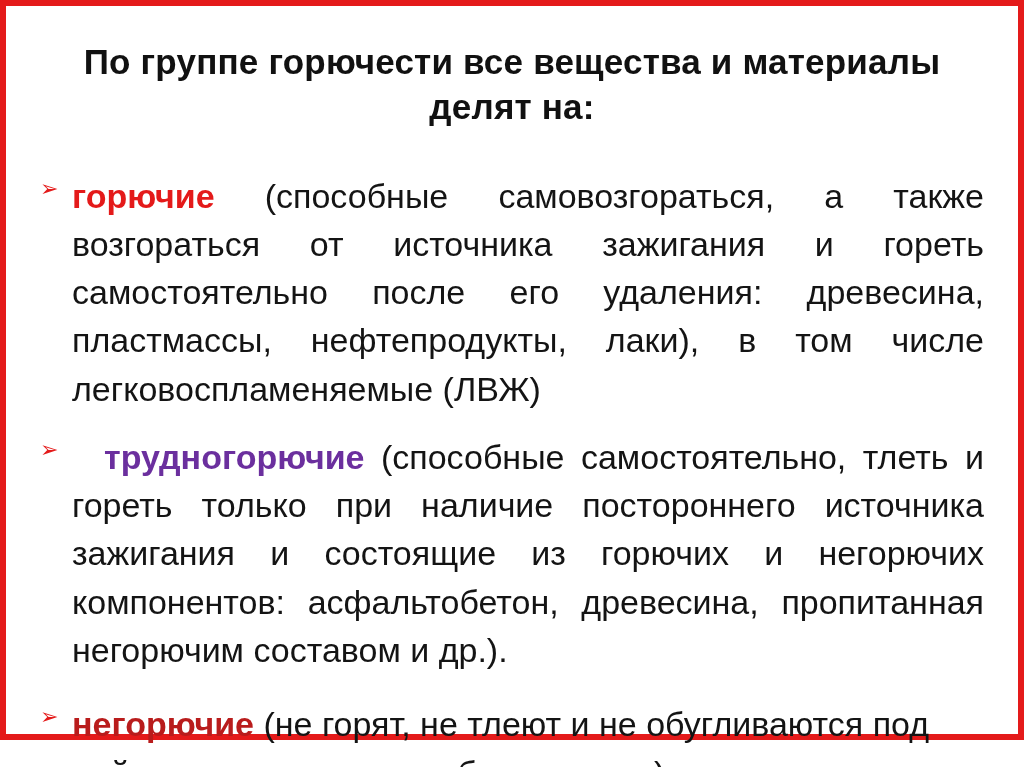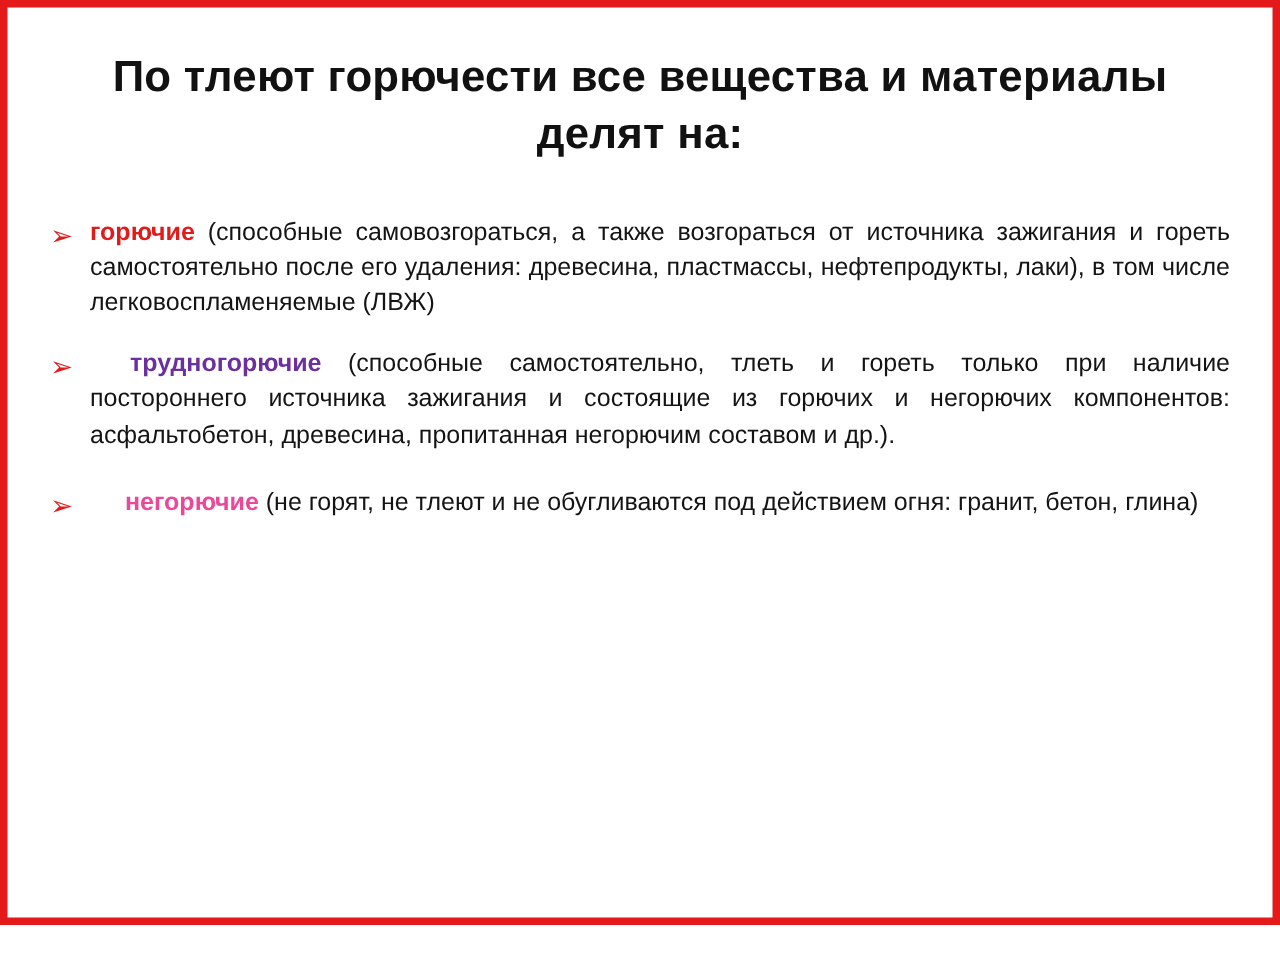--- a/index.html
+++ b/index.html
@@ -43,21 +43,21 @@
     flex: 0 0 auto;
     width: 32px;
     padding-top: 6px;
     font-size: 22px;
     line-height: 1;
     color: #e41a1a;
     text-align: left;
   }
   .bullet-text {
     flex: 1 1 auto;
-    font-size: 20px;
+    font-size: 34px;
     line-height: 1.42;
     color: #141414;
     text-align: justify;
     text-justify: inter-word;
   }
   .bullet-text.last-left {
     text-align: left;
   }
   .kw {
     font-weight: bold;
@@ -66,39 +66,39 @@
   .kw-purple { color: #6b2f9e; margin-left: 32px; }
   .kw-blue { color: #3b4fd8; }
   .spacer-b2 { margin-bottom: 26px; }
   .spacer-b3 { margin-bottom: 0; }
 </style>
 </head>
 <body>
 
 <div class="slide" style="border-color: rgb(228, 26, 26);">
 
-  <div class="slide-title">По тлеют горючести все вещества и материалы делят на:</div>
+  <div class="slide-title">По группе горючести все вещества и материалы делят на:</div>
 
   <div class="bullets">
 
     <div class="bullet-row">
       <span class="marker">➢</span>
       <div class="bullet-text">
         <span class="kw kw-red" style="color: rgb(228, 26, 26);">горючие</span><span> (способные самовозгораться, а также возгораться от источника зажигания и гореть самостоятельно после его удаления: древесина, пластмассы, нефтепродукты, лаки), в том числе легковоспламеняемые (ЛВЖ)</span>
       </div>
     </div>
 
     <div class="bullet-row spacer-b2">
       <span class="marker">➢</span>
       <div class="bullet-text">
         <span class="kw kw-purple" style="color: rgb(107, 47, 158);">трудногорючие</span><span> (способные самостоятельно, тлеть и гореть только при наличие постороннего источника зажигания и состоящие из горючих и негорючих компонентов: асфальтобетон, древесина, пропитанная негорючим составом и др.).</span>
       </div>
     </div>
 
     <div class="bullet-row spacer-b3">
       <span class="marker">➢</span>
       <div class="bullet-text last-left">
-        <span class="kw kw-blue" style="color: #ec4899; margin-left: 28px;">негорючие</span><span> (не горят, не тлеют и не обугливаются под действием огня:  гранит, бетон, глина)</span>
+        <span class="kw kw-blue" style="color: #b91c1c;">негорючие</span><span> (не горят, не тлеют и не обугливаются под действием огня:  гранит, бетон, глина)</span>
       </div>
     </div>
 
   </div>
 </div>
 
 </body></html>

